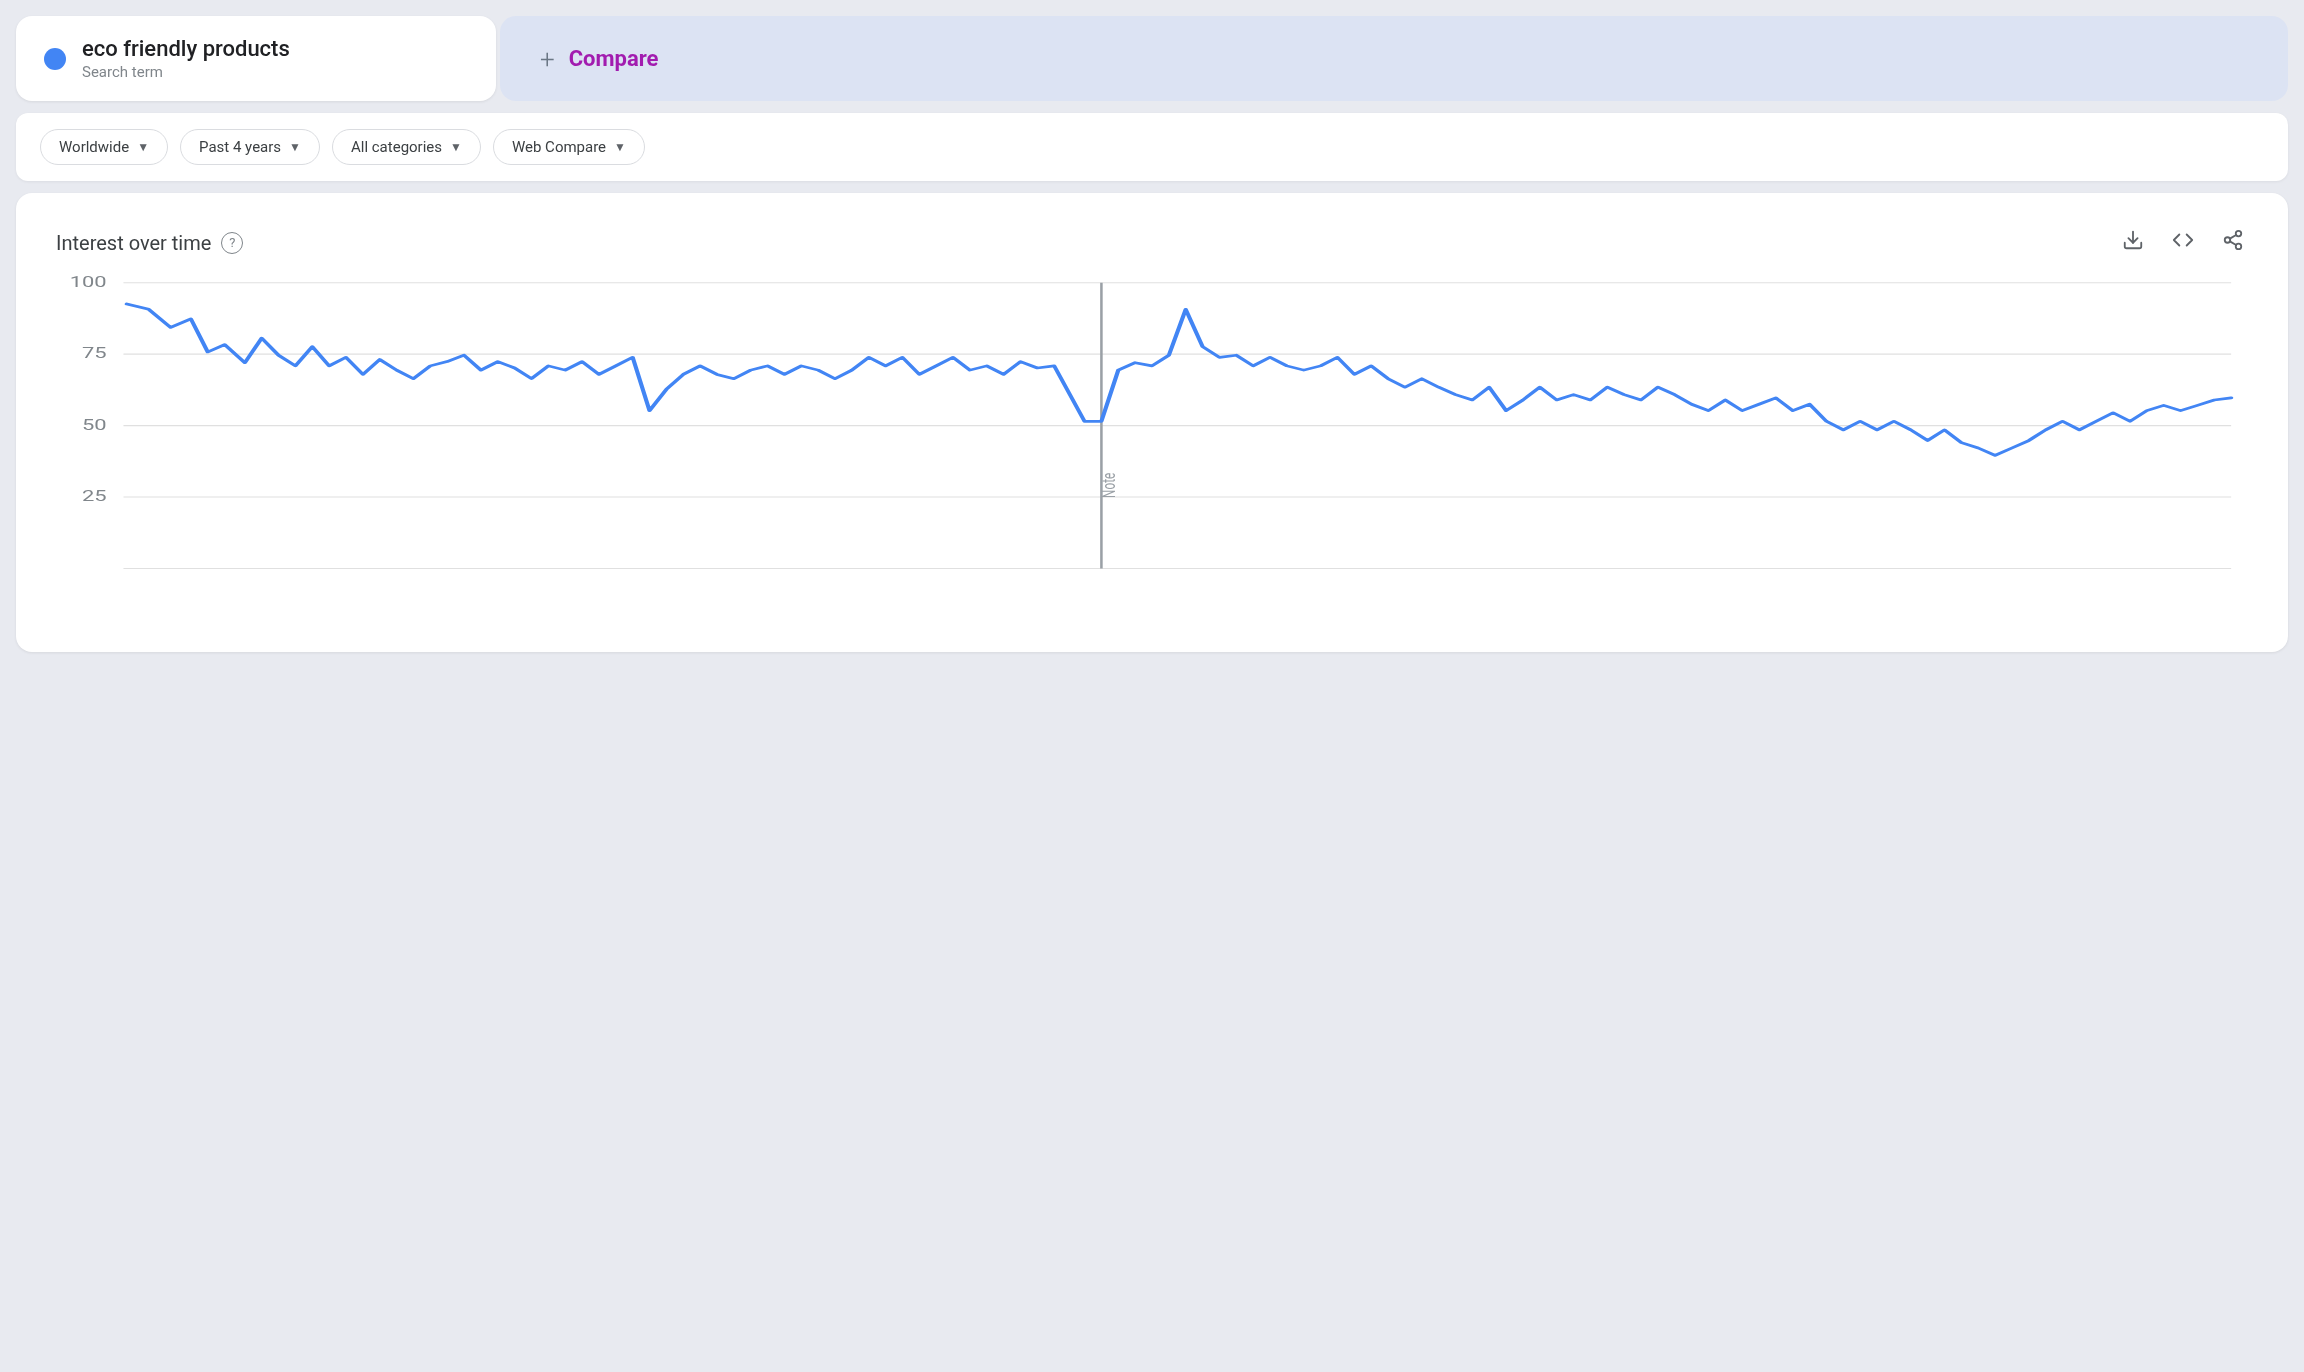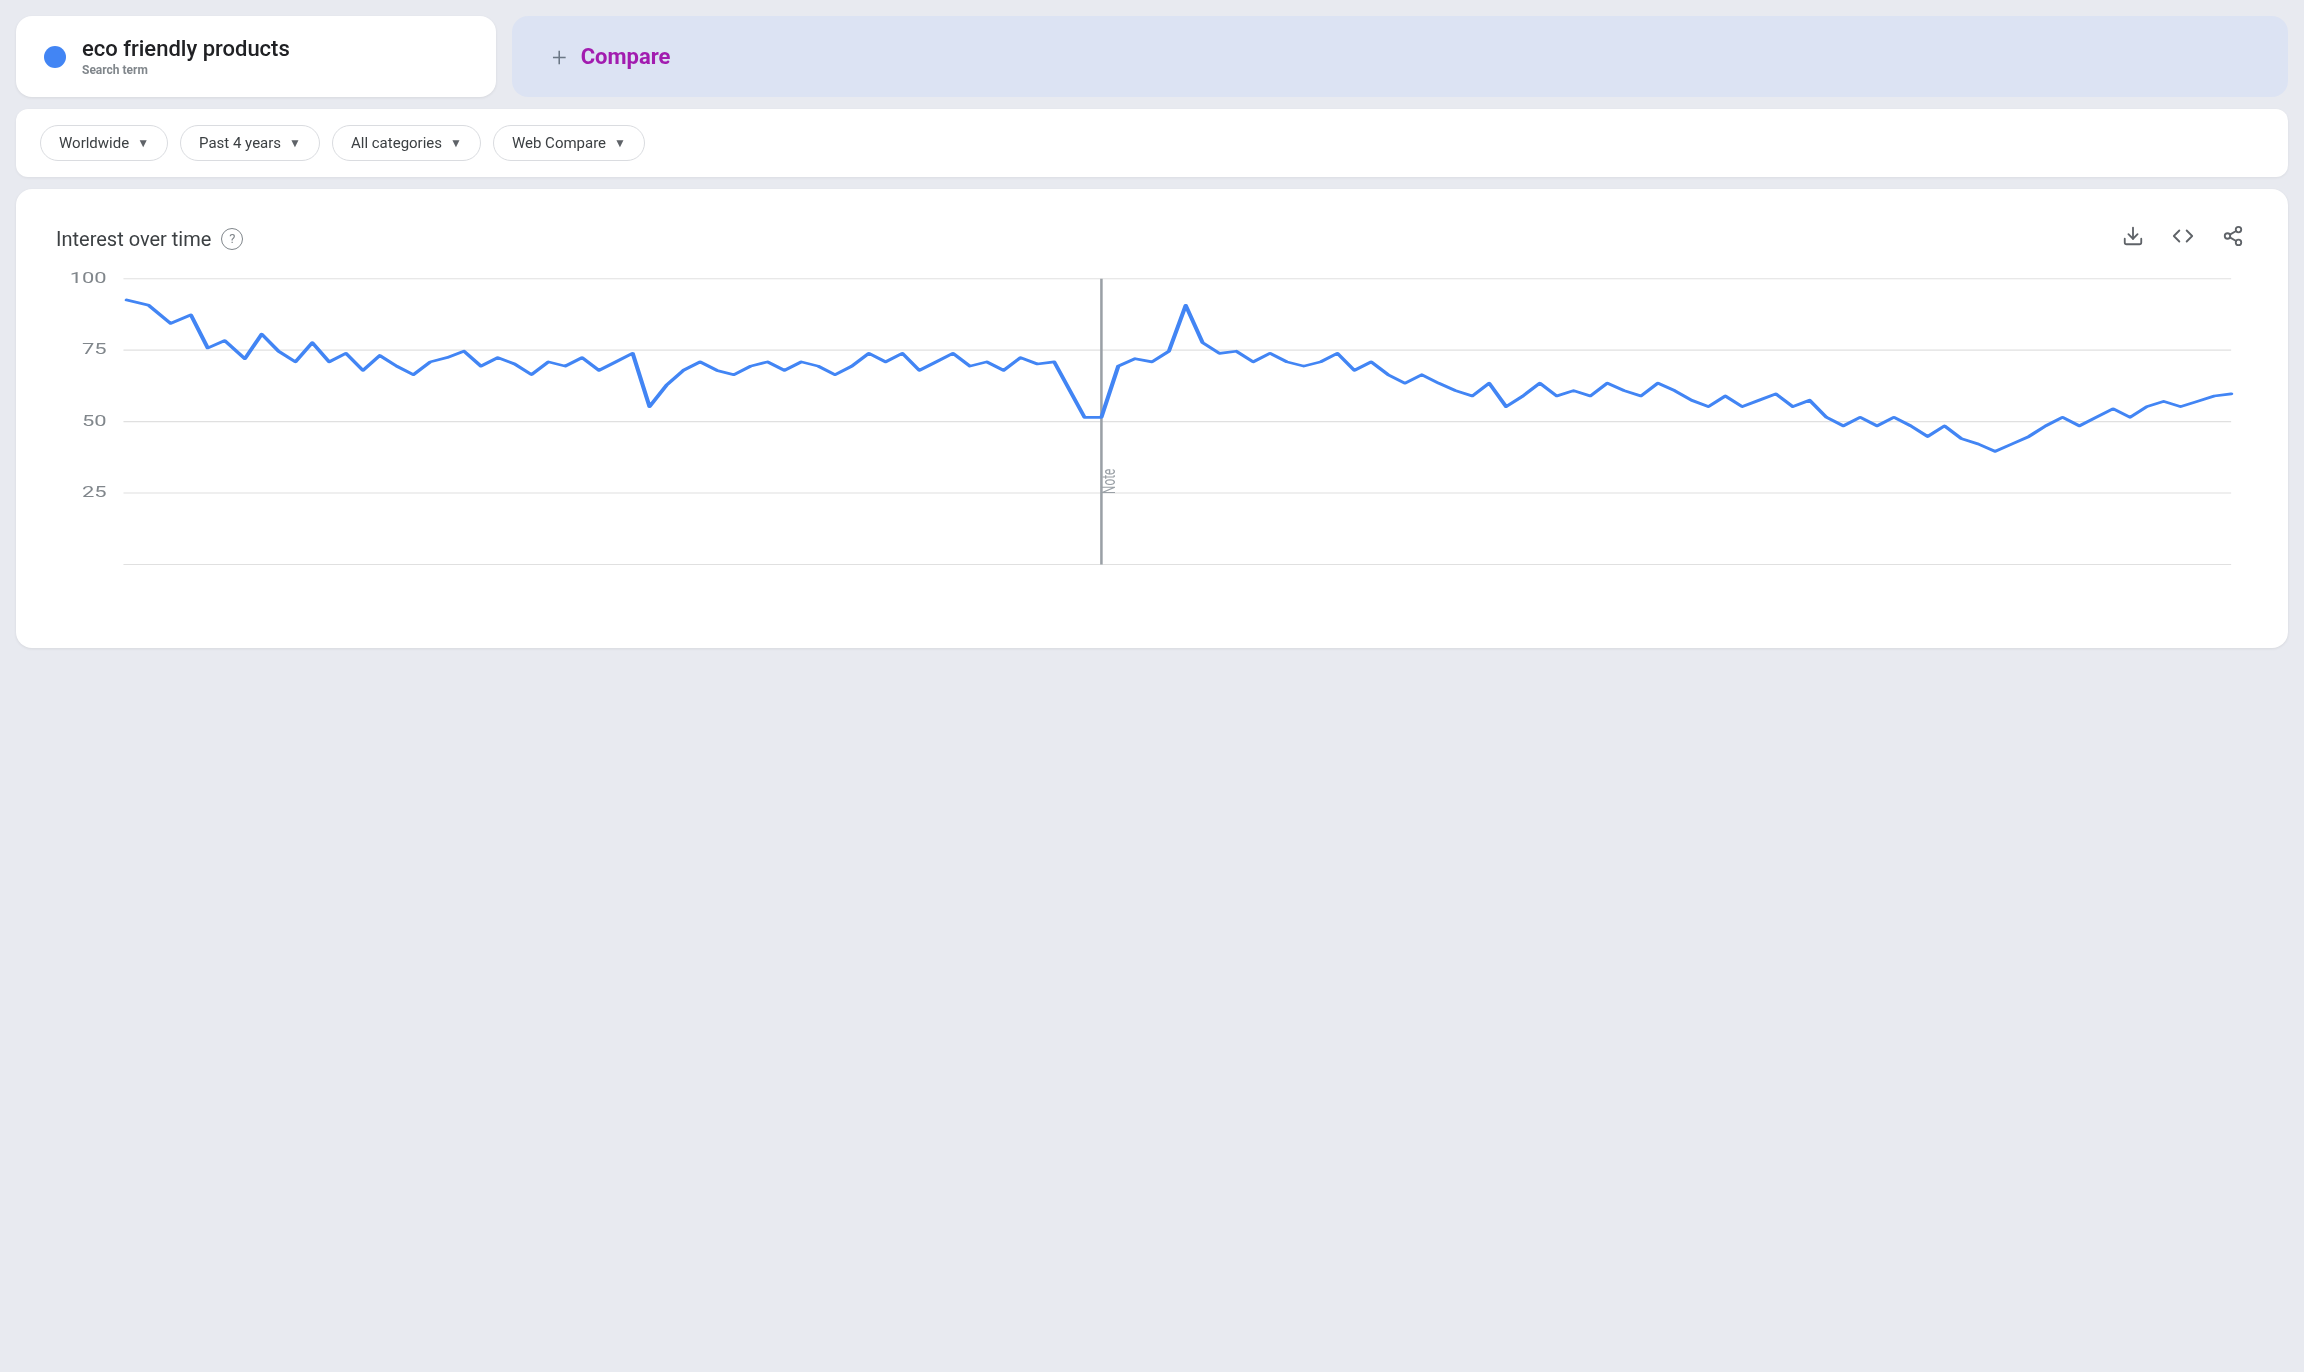--- a/index.html
+++ b/index.html
@@ -5,21 +5,21 @@
     * { box-sizing: border-box; margin: 0; padding: 0; }
     body {
       font-family: 'Google Sans', Roboto, Arial, sans-serif;
       background: #e8eaf0;
       min-height: 100vh;
       padding: 16px;
     }
 
     .top-section {
       display: flex;
-      gap: 16px;
+      gap: 4px;
       margin-bottom: 12px;
     }
 
     .search-card {
       background: #fff;
       border-radius: 16px;
       padding: 20px 28px;
       flex: 0 0 480px;
       display: flex;
       align-items: center;
@@ -34,24 +34,23 @@
       background: #4285f4;
       flex-shrink: 0;
     }
 
     .search-text-block {
       display: flex;
       flex-direction: column;
     }
 
     .search-term-label {
-      font-size: 12px;
+      font-size: 15px;
       color: #80868b;
       margin-top: 2px;
-      font-weight: bold;
     }
 
     .compare-card {
       background: #dce3f3;
       border-radius: 16px;
       padding: 20px 40px;
       flex: 1;
       display: flex;
       align-items: center;
       gap: 14px;

